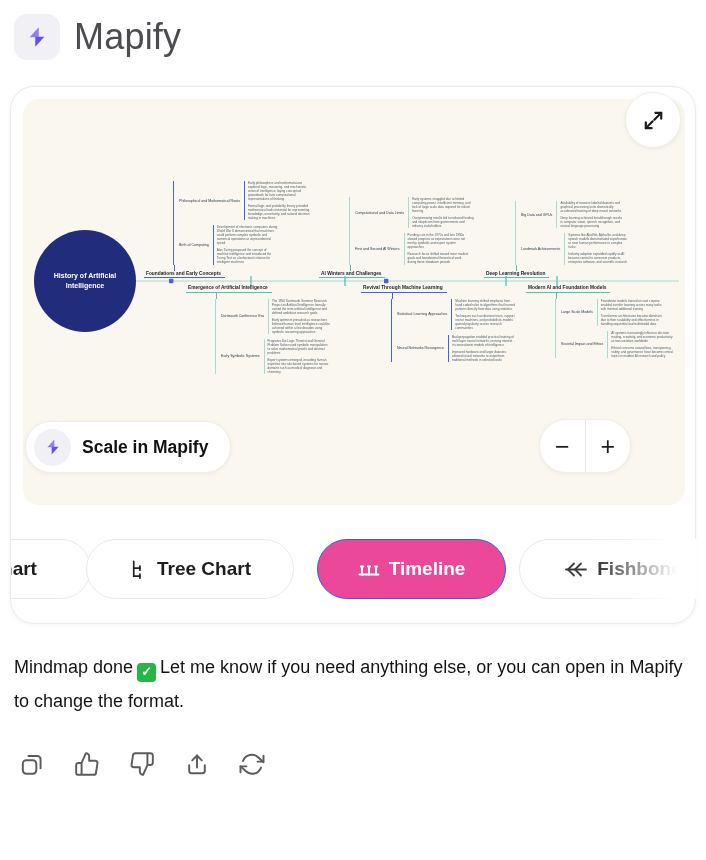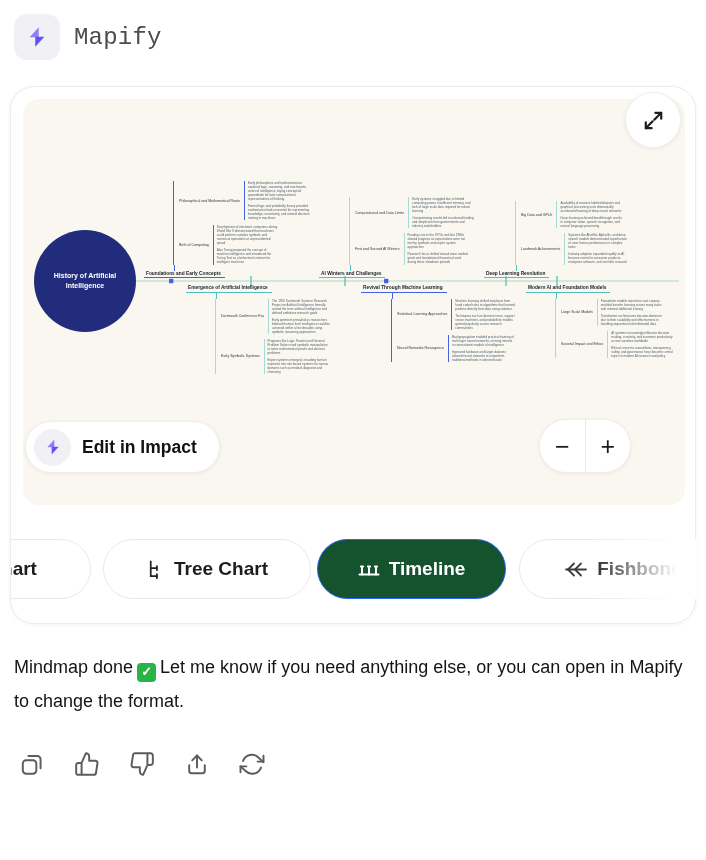--- a/index.html
+++ b/index.html
@@ -3,21 +3,21 @@
 <meta charset="utf-8">
 <style>
   * { box-sizing: border-box; margin: 0; padding: 0; }
   html,body { width:706px; height:860px; background:#fff; overflow:hidden;
               font-family:"Liberation Sans", sans-serif; }
 
   
   .app-header { display:flex; align-items:center; gap:14px; padding:14px 0 0 14px; }
   .logo-tile { width:46px; height:46px; border-radius:13px; background:#f1f1f5;
                display:flex; align-items:center; justify-content:center; }
-  .app-title { font-size:24px; color:#4b4b50; letter-spacing:.2px;font-family:Liberation Mono, monospace; }
+  .app-title { font-size:36px; color:#4b4b50; letter-spacing:.2px; }
 
   
   .card { position:relative; width:686px; height:538px; margin:26px 10px 0;
           background:#fff; border:1px solid #ececec; border-radius:24px;
           box-shadow:0 1px 4px rgba(0,0,0,.05); }
 
   
   .preview { position:absolute; left:12px; top:12px; width:662px; height:406px;
              background:#f9f7ef; border-radius:16px; overflow:hidden; }
   .spine-svg { position:absolute; left:0; top:0; }
@@ -59,21 +59,21 @@
                display:flex; align-items:stretch; overflow:hidden; }
   .zoom-half { flex:1; display:flex; align-items:center; justify-content:center;
                font-size:25px; color:#1b1b1b; cursor:pointer; }
   .zoom-divider { width:1px; background:#e8e8e5; }
 
   
   .chips-row { position:absolute; left:0; top:452px; width:686px; height:60px; overflow:hidden; }
   .chip { position:absolute; top:0; height:60px; border-radius:30px; background:#fff;
           border:1px solid #e9e9e9; display:flex; align-items:center; justify-content:center;
           gap:9px; font-size:19px; font-weight:bold; color:#1d1d1f; cursor:pointer; }
-  .chip.active { background:#14532d; border-color:#2b63f6; color:#fff; }
+  .chip.active { background:#ec4899; border-color:#2b63f6; color:#fff; }
   .chips-fade { position:absolute; right:0; top:0; width:110px; height:100%;
                 background:linear-gradient(to right, rgba(255,255,255,0), #fff 82%);
                 pointer-events:none; }
 
   
   .message { margin:26px 14px 16px; width:680px; font-size:18px; line-height:34px; color:#141414; }
   .check-box { display:inline-flex; width:19px; height:19px; border-radius:4px;
                background:#28b446; color:#fff; font-size:13px; font-weight:bold;
                align-items:center; justify-content:center; vertical-align:-3px; margin:0 4px; }
 
@@ -241,34 +241,34 @@
     </svg>
   </div>
 
   <div class="edit-btn">
     <span class="bolt-circle">
       <svg width="20" height="20" viewBox="0 0 24 24">
         <path fill="#8f7ff7" d="M13.6 3 5.2 12.3h8.4z"></path>
         <path fill="#6150f2" d="M10.4 21 18.8 11.7h-8.4z"></path>
       </svg>
     </span>
-    <span class="edit-label">Edit in Impact</span>
+    <span class="edit-label">Scale in Mapify</span>
   </div>
 
   <div class="zoom-pill">
     <div class="zoom-half">−</div>
     <div class="zoom-divider"></div>
     <div class="zoom-half">+</div>
   </div>
 
   <div class="chips-row" id="chips-row">
     <div class="chip" style="left: -64px; width: 144px;">
         <span>hart</span>
       </div>
-      <div class="chip" style="left: 92px; width: 208px;">
+      <div class="chip" style="left: 75px; width: 208px;">
         <span style="display: flex;">
           <svg width="19" height="21" viewBox="0 0 20 22" fill="none" stroke="#222" stroke-width="1.8" stroke-linecap="round">
             <path d="M5 2.5v15.5"></path>
             <path d="M5 9.5h6.5"></path>
             <path d="M11.5 7.3v4.4"></path>
             <path d="M5 18h6.5"></path>
             <path d="M11.5 15.8v4.4"></path>
           </svg>
         </span>
         <span>Tree Chart</span>

